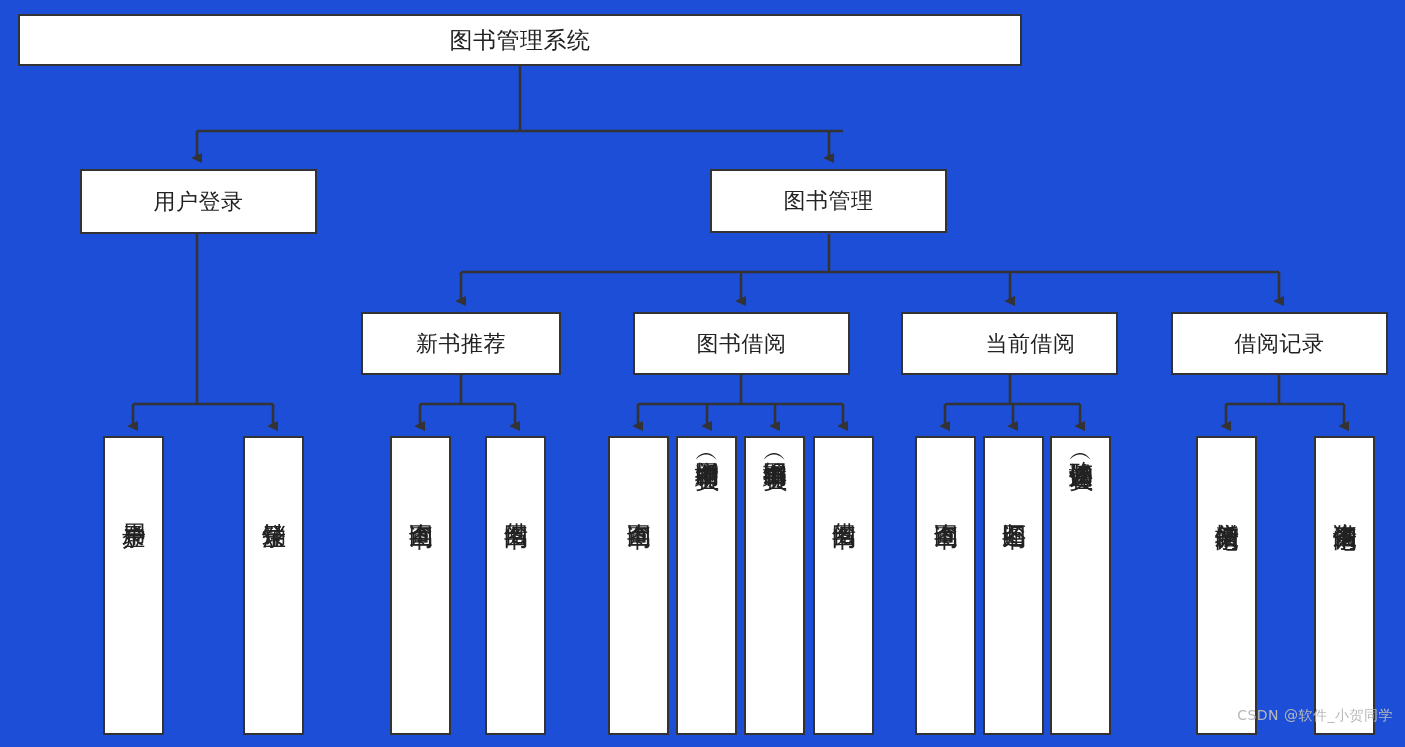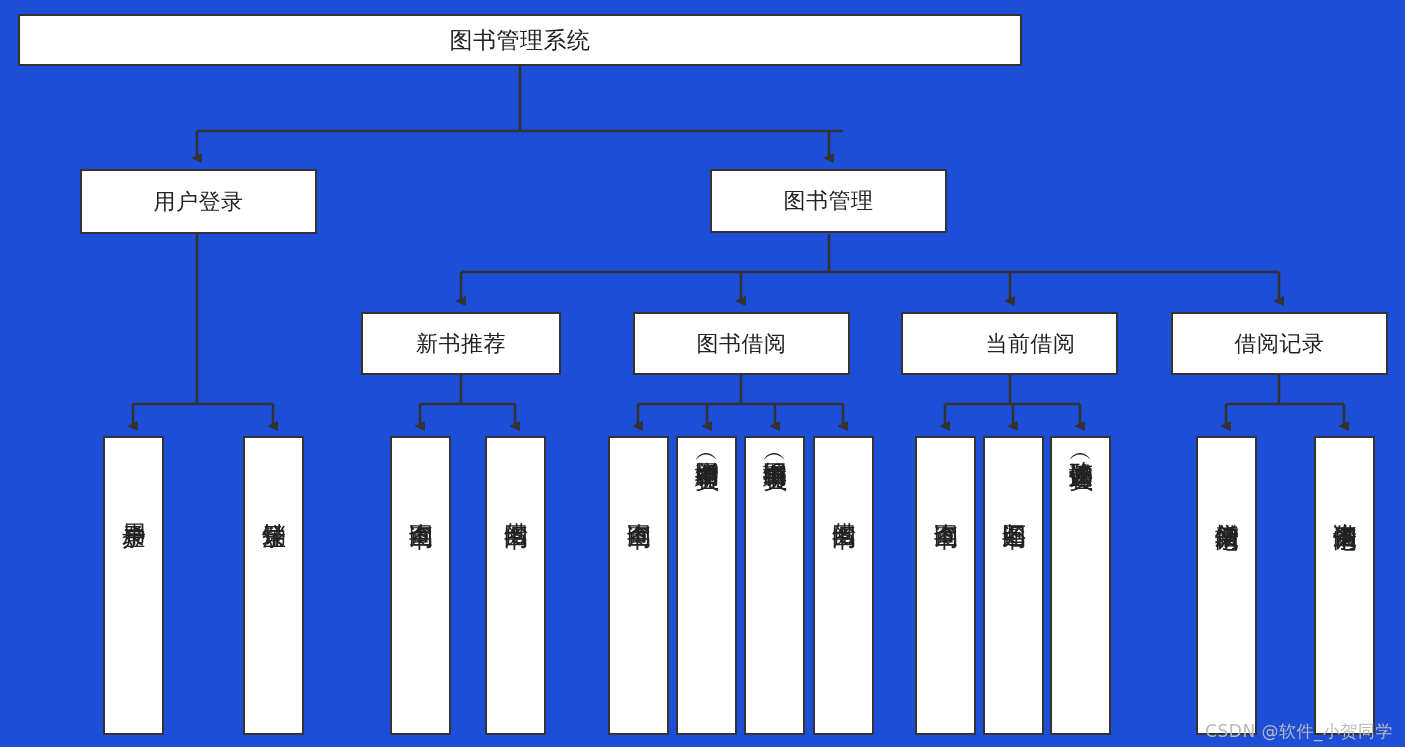--- a/index.html
+++ b/index.html
@@ -56,22 +56,22 @@
     letter-spacing: 1px;
     white-space: nowrap;
     color: #222222;
   }
   .leaf.center .leaf-text {
     margin-top: 62px;
   }
   .watermark {
     position: absolute;
     right: 12px;
-    bottom: 4px;
-    font-size: 17px;
+    bottom: 22px;
+    font-size: 14px;
     color: #b9b9b9;
     letter-spacing: 0.5px;
     white-space: nowrap;
     pointer-events: none;
   }
 </style>
 </head>
 <body>
 
 <div id="diagram-root">

